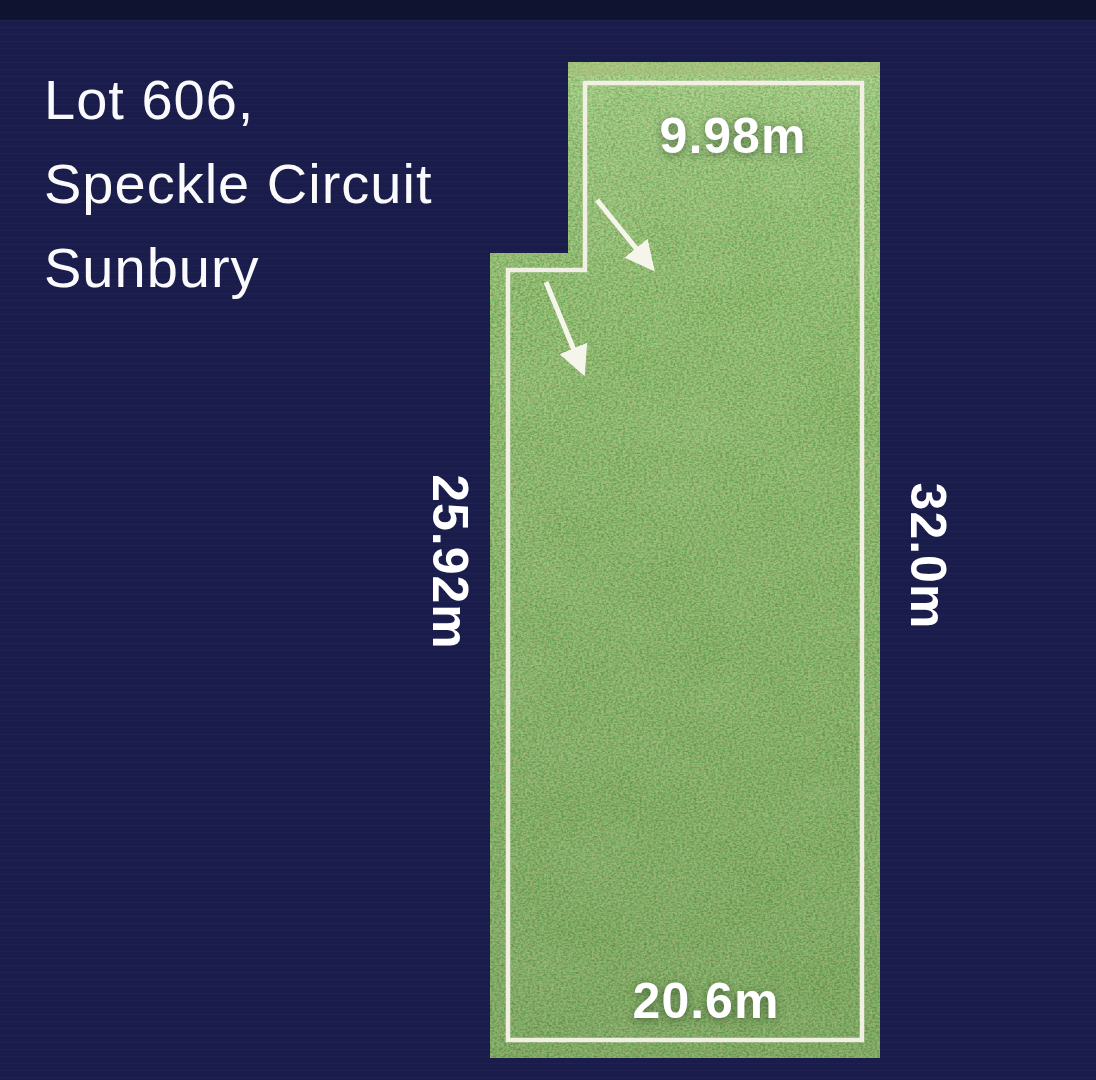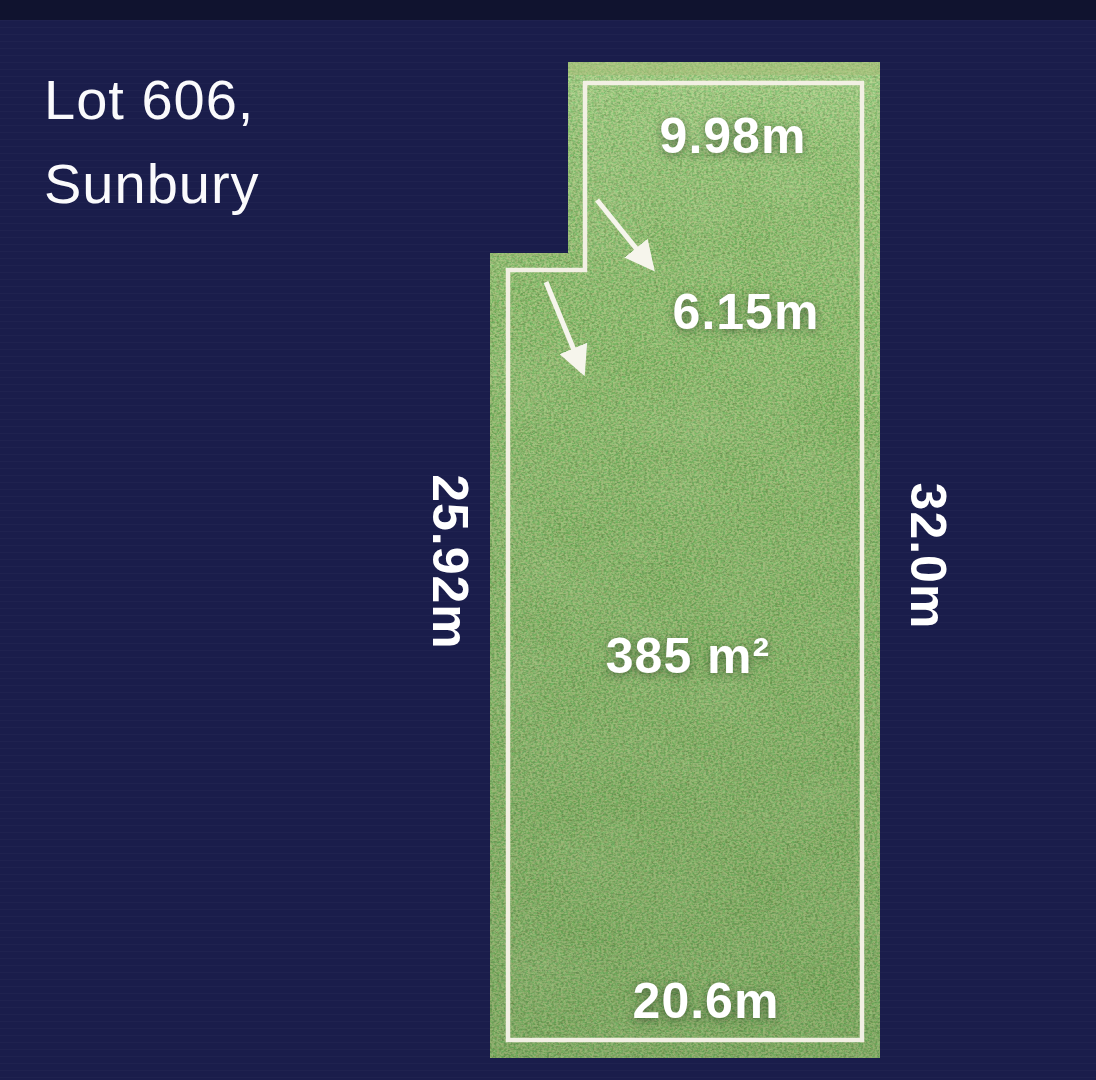--- a/index.html
+++ b/index.html
@@ -70,20 +70,21 @@
   }
   .dim.on-navy { text-shadow: none; }
 </style>
 </head>
 <body>
 
 <div class="canvas">
 
   <div class="title-block">
     <div>Lot 606,</div>
+    <div>Speckle Circuit</div>
     <div>Sunbury</div>
   </div>
 
   <div class="lot-grass">
     <svg width="390" height="996" xmlns="http://www.w3.org/2000/svg">
       <defs>
         <filter id="grassBase" x="0" y="0" width="100%" height="100%">
           <feTurbulence type="fractalNoise" baseFrequency="0.28 0.42" numOctaves="5" seed="11" stitchTiles="stitch"></feTurbulence>
           <feColorMatrix type="matrix" values="0.10 0.08 0    0 0.14
                     0    0.40 0.06 0 0.27
@@ -125,24 +126,22 @@
         <path d="M0 0 L10 5 L0 10 Z" fill="#f6f5ec"></path>
       </marker>
     </defs>
     <path d="M508 250 L585 250 L585 63 L862 63 L862 1020 L508 1020 Z" fill="none" stroke="#f2f0e4" stroke-width="4.5"></path>
     <line x1="597" y1="180" x2="652" y2="248" stroke="#f6f5ec" stroke-width="5" marker-end="url(#arrowHead)"></line>
     <line x1="546" y1="262" x2="583" y2="352" stroke="#f6f5ec" stroke-width="5" marker-end="url(#arrowHead)"></line>
   </svg>
 
   <div class="dim" style="left:733px; top:116px;">9.98m</div>
 
-  <div class="dim" style="left:746px; top:292px;">6.15m</div>
 
 
   <div class="dim vert on-navy" style="left:450px; top:542px;">25.92m</div>
 
   <div class="dim vert on-navy" style="left:928px; top:536px;">32.0m</div>
 
-  <div class="dim" style="left:688px; top:636px;">385 m²</div>
 
   <div class="dim" style="left:706px; top:981px;">20.6m</div>
 
 </div>
 
 </body></html>

